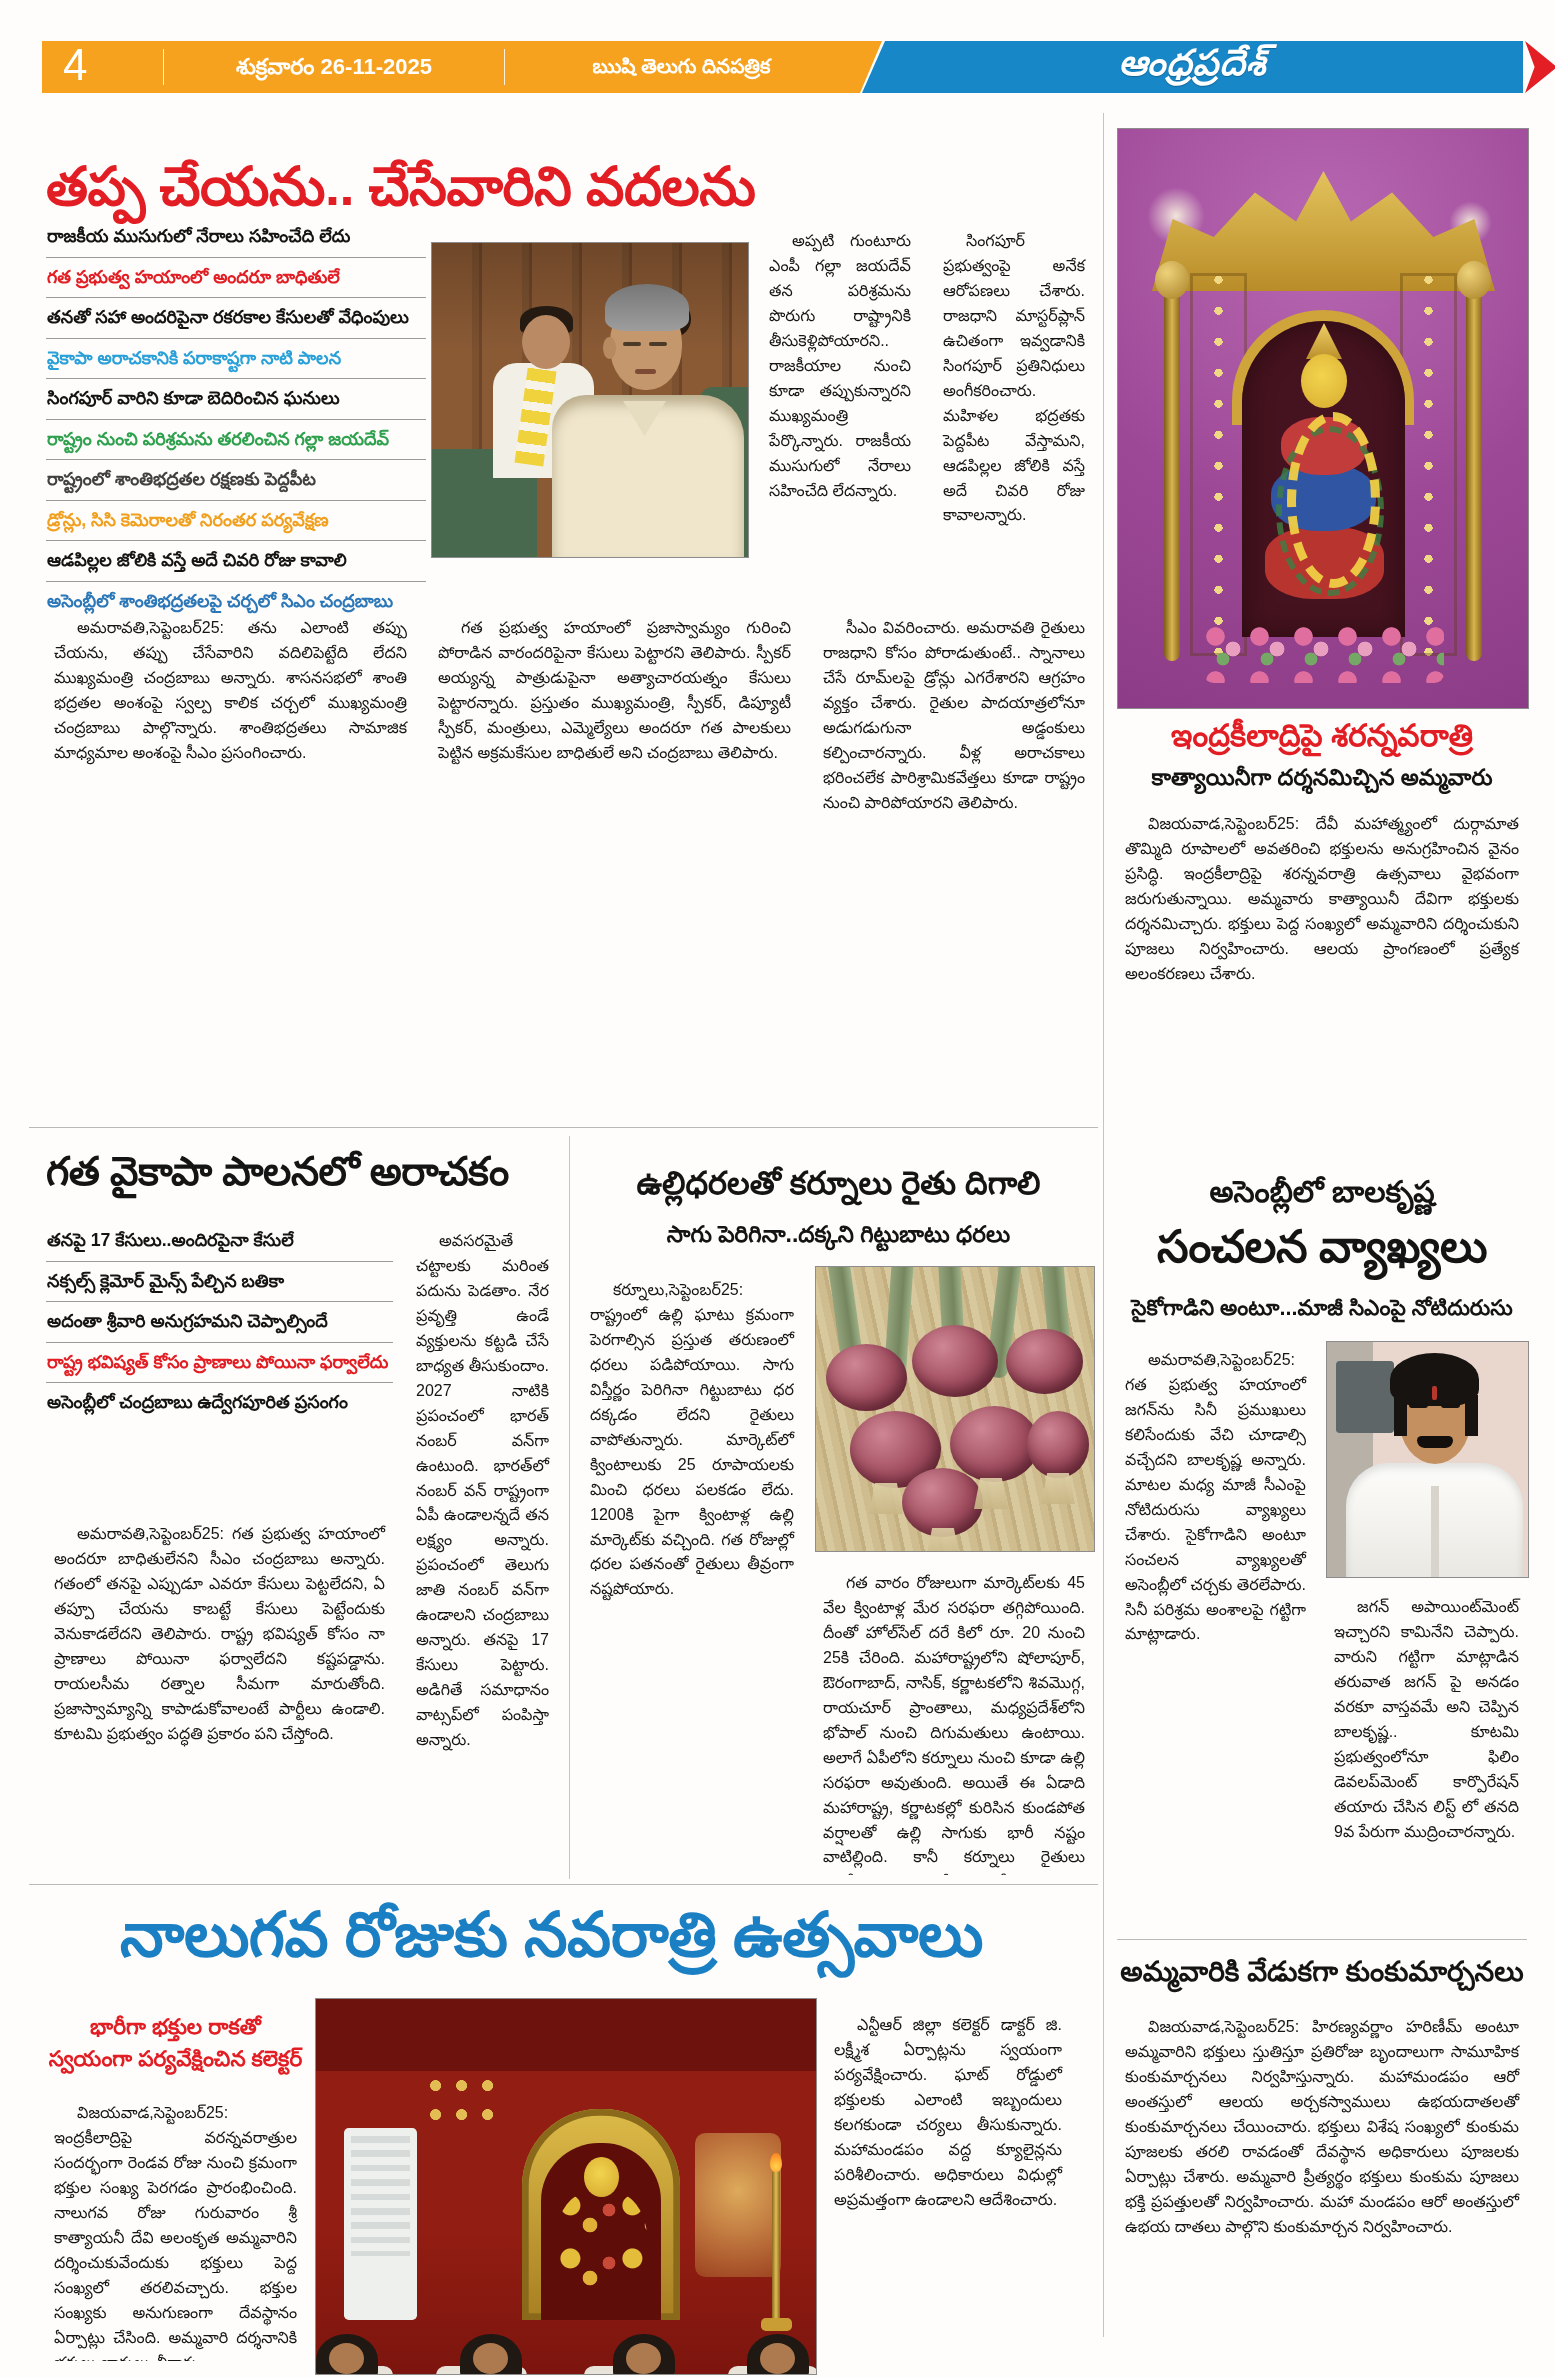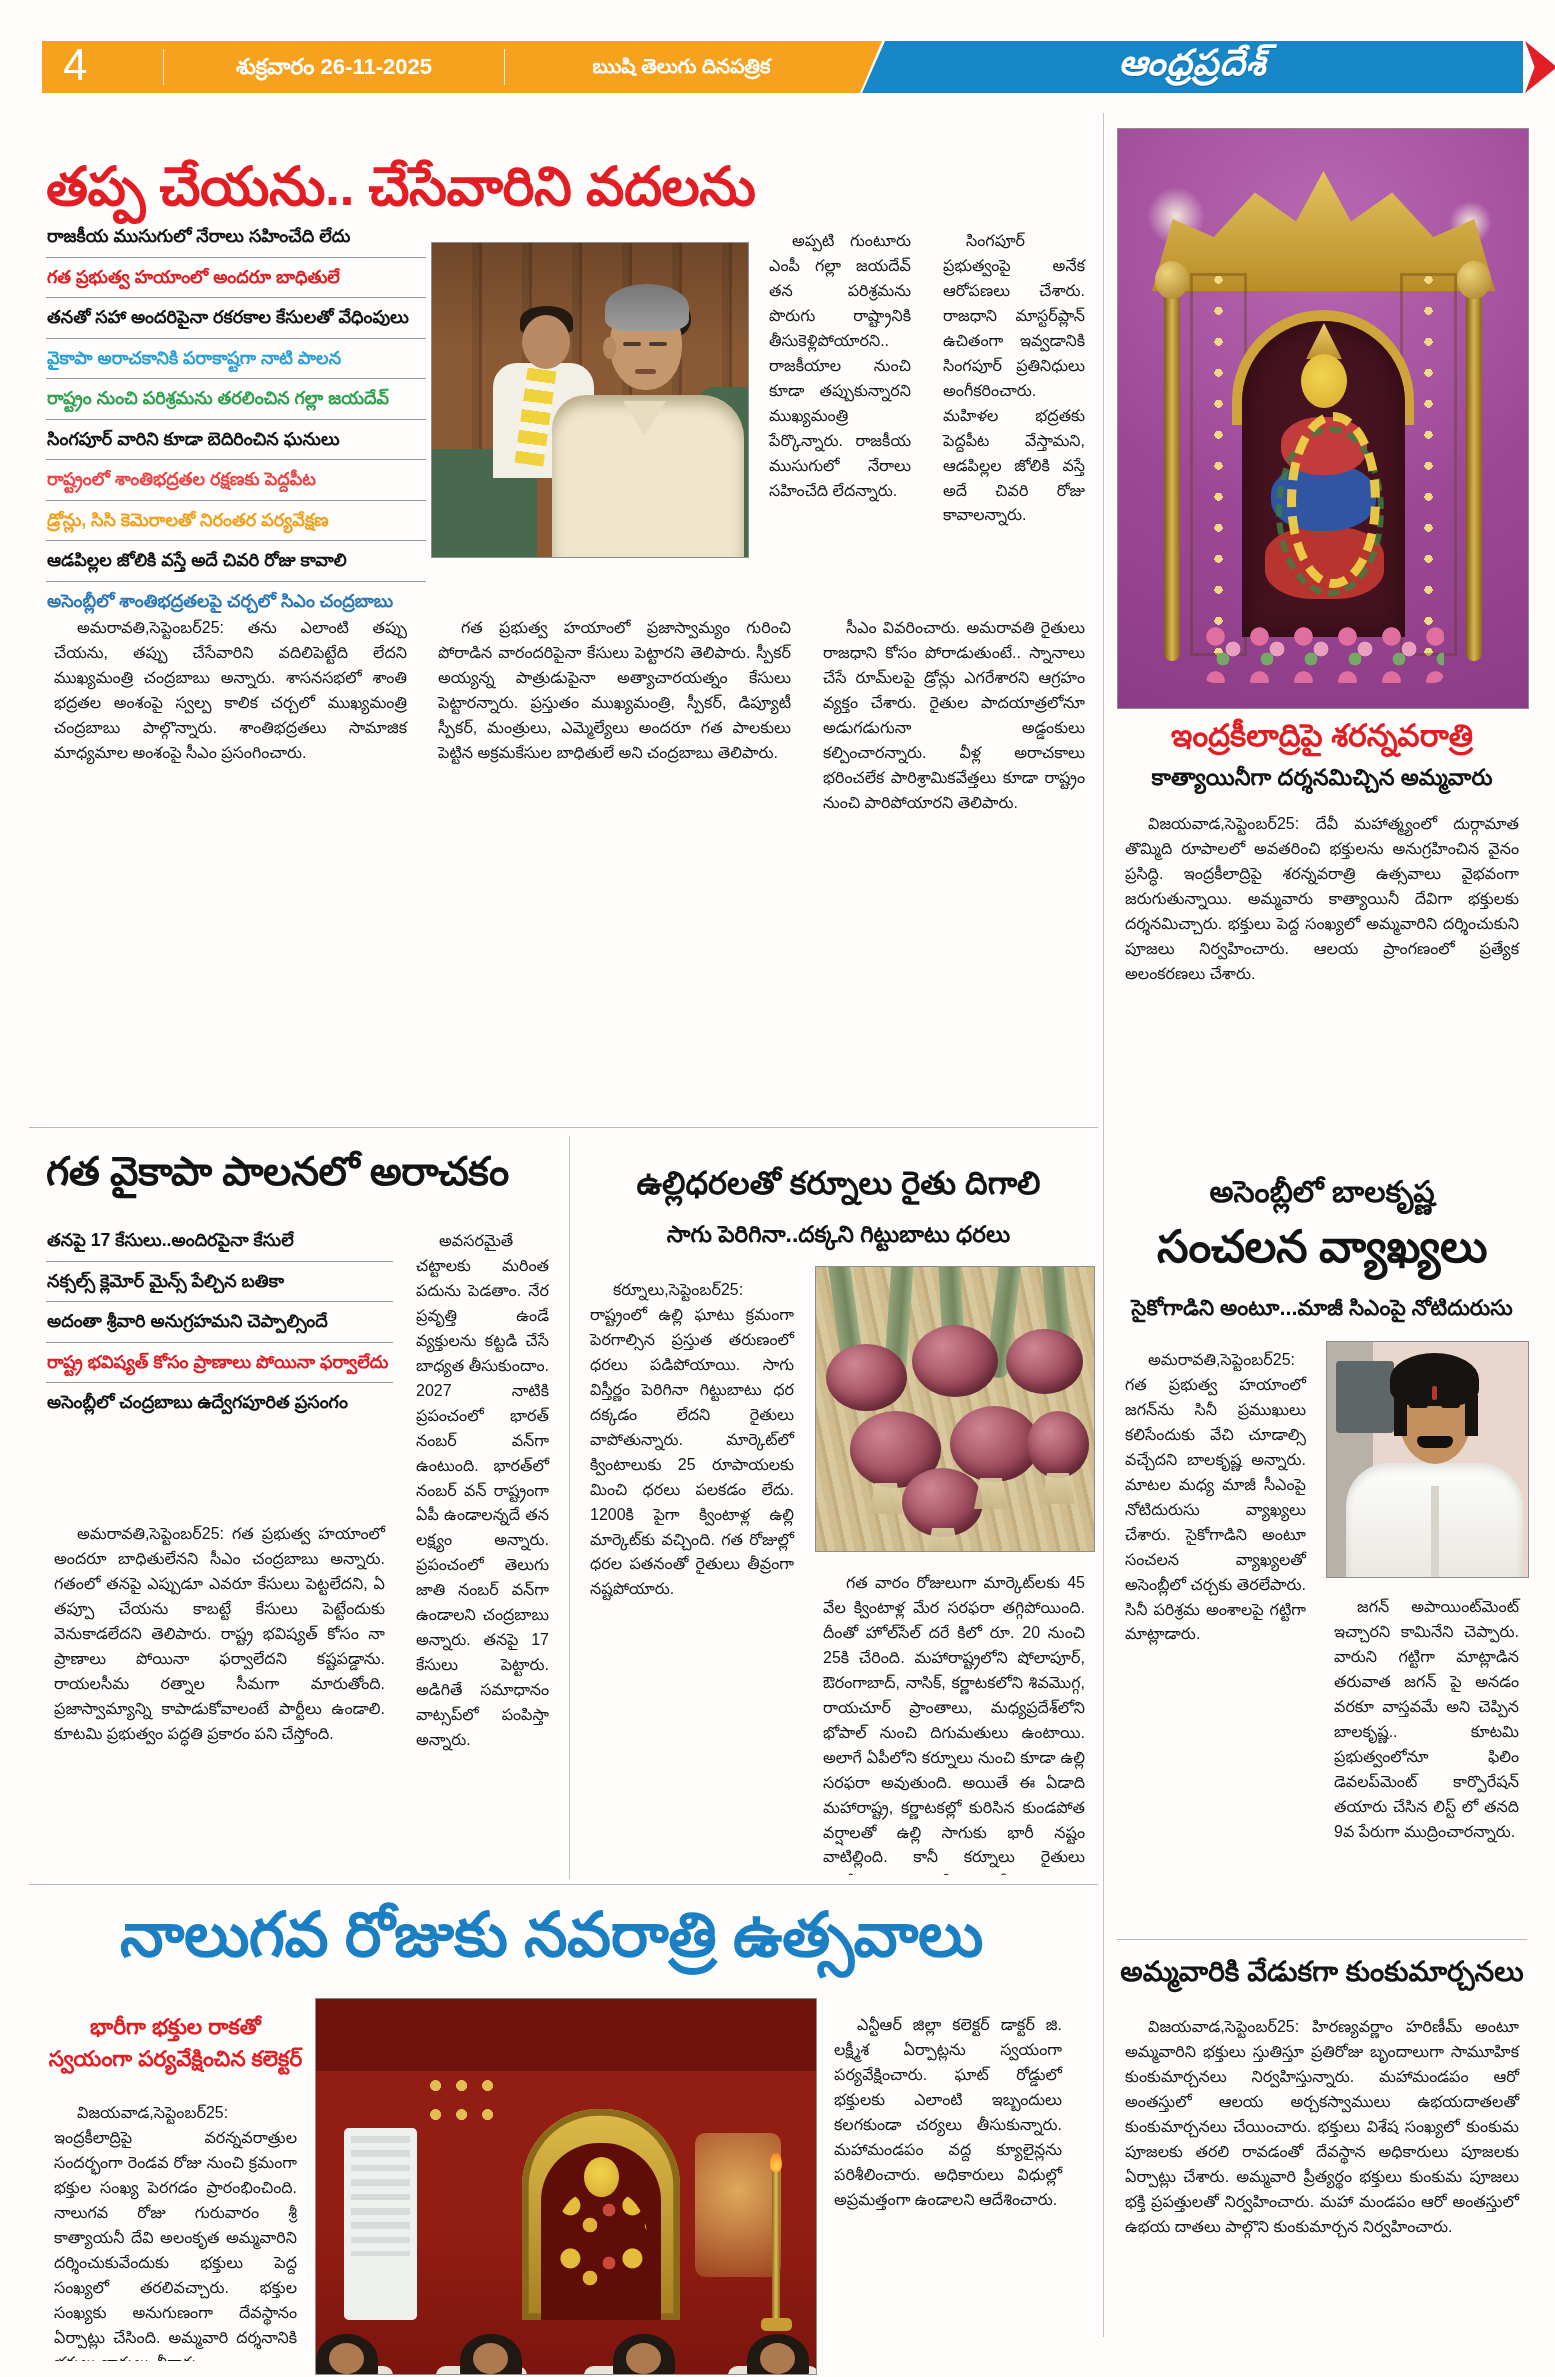--- a/index.html
+++ b/index.html
@@ -119,23 +119,23 @@
   <div class="vrule" style="left:1103px;top:113px;height:2224px;"></div>
 
   <section>
     <h1 class="lead-head">తప్ప చేయను.. చేసేవారిని వదలను</h1>
 
     <div class="blist" style="left:46px;top:217px;width:380px;">
       <div class="bi"><span style="color: rgb(20, 20, 20);">రాజకీయ ముసుగులో నేరాలు సహించేది లేదు</span></div>
       <div class="bi"><span style="color: rgb(226, 29, 35);">గత ప్రభుత్వ హయాంలో అందరూ బాధితులే</span></div>
       <div class="bi"><span style="color: rgb(20, 20, 20);">తనతో సహా అందరిపైనా రకరకాల కేసులతో వేధింపులు</span></div>
       <div class="bi"><span style="color: rgb(41, 160, 216);">వైకాపా అరాచకానికి పరాకాష్టగా నాటి పాలన</span></div>
+      <div class="bi"><span style="color: rgb(20, 20, 20);">సింగపూర్ వారిని కూడా బెదిరించిన ఘనులు</span></div>
       <div class="bi"><span style="color: rgb(47, 161, 78);">రాష్ట్రం నుంచి పరిశ్రమను తరలించిన గల్లా జయదేవ్</span></div>
-      <div class="bi"><span style="color: rgb(20, 20, 20);">సింగపూర్ వారిని కూడా బెదిరించిన ఘనులు</span></div>
-      <div class="bi"><span style="color: #ef4444;">రాష్ట్రంలో శాంతిభద్రతల రక్షణకు పెద్దపీట</span></div>
+      <div class="bi"><span style="color: #404040;">రాష్ట్రంలో శాంతిభద్రతల రక్షణకు పెద్దపీట</span></div>
       <div class="bi"><span style="color: rgb(240, 160, 30);">డ్రోన్లు, సిసి కెమెరాలతో నిరంతర పర్యవేక్షణ</span></div>
       <div class="bi"><span style="color: rgb(20, 20, 20);">ఆడపిల్లల జోలికి వస్తే అదే చివరి రోజు కావాలి</span></div>
       <div class="bi"><span style="color: rgb(44, 119, 184);">అసెంబ్లీలో శాంతిభద్రతలపై చర్చలో సిఎం చంద్రబాబు</span></div>
     </div>
 
     <div class="ph ph-cm" style="left:431px;top:242px;width:316px;height:314px;">
       <div class="cm-chair" style="left:-9.6px;top:206px;width:115px;height:110px;"></div>
       <div class="cm-chair" style="left:268px;top:144px;width:67px;height:173px;"></div>
       <div class="p2-shirt"></div>
       <div class="p2-scarf"></div>

